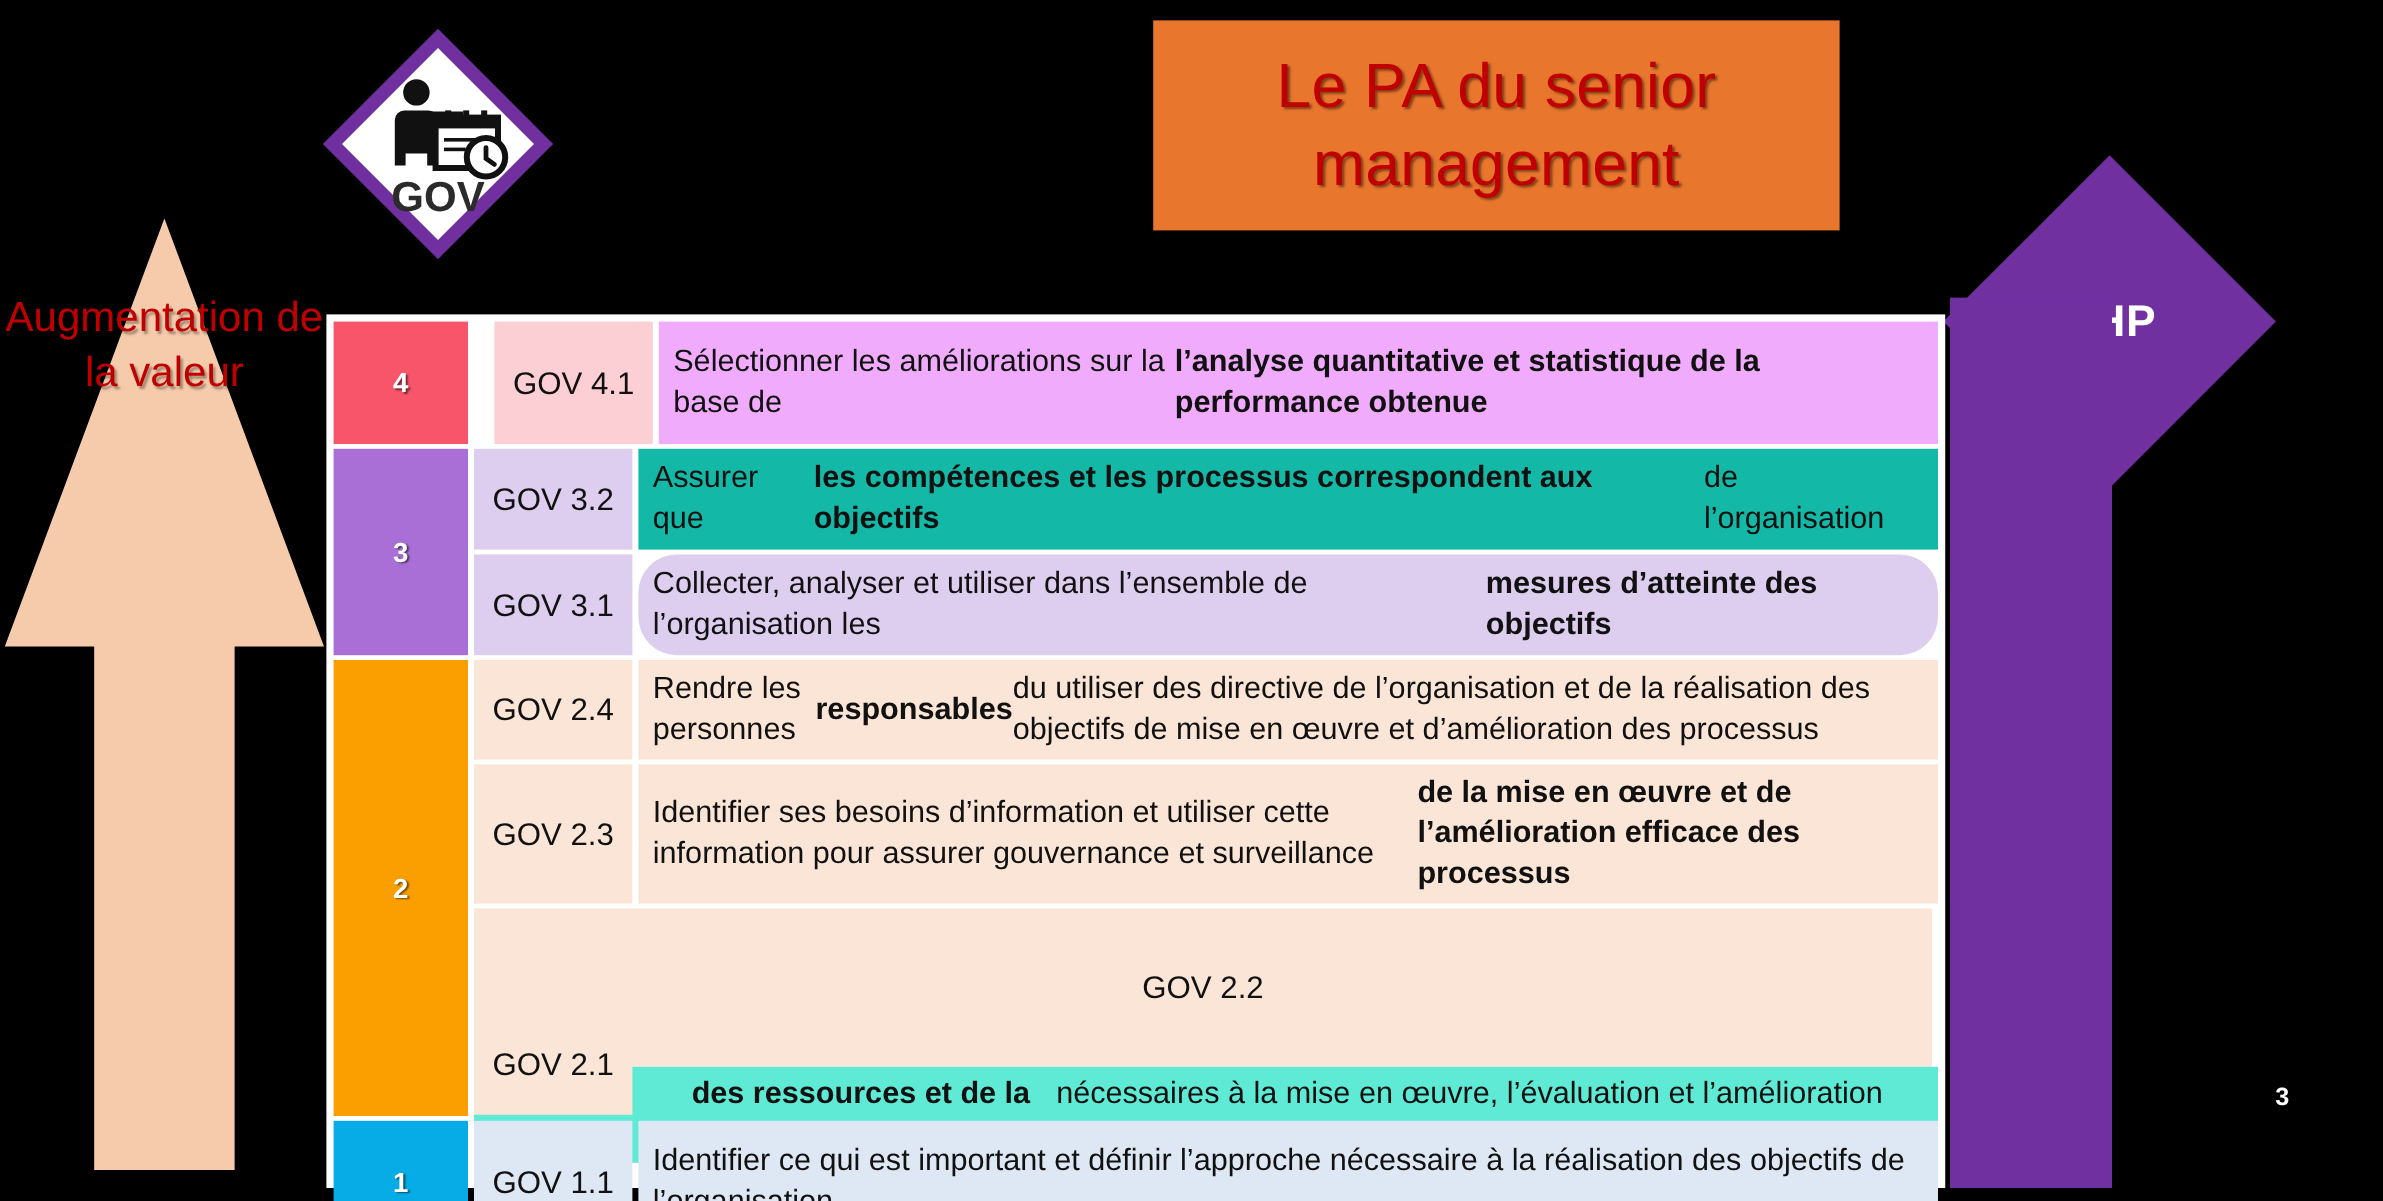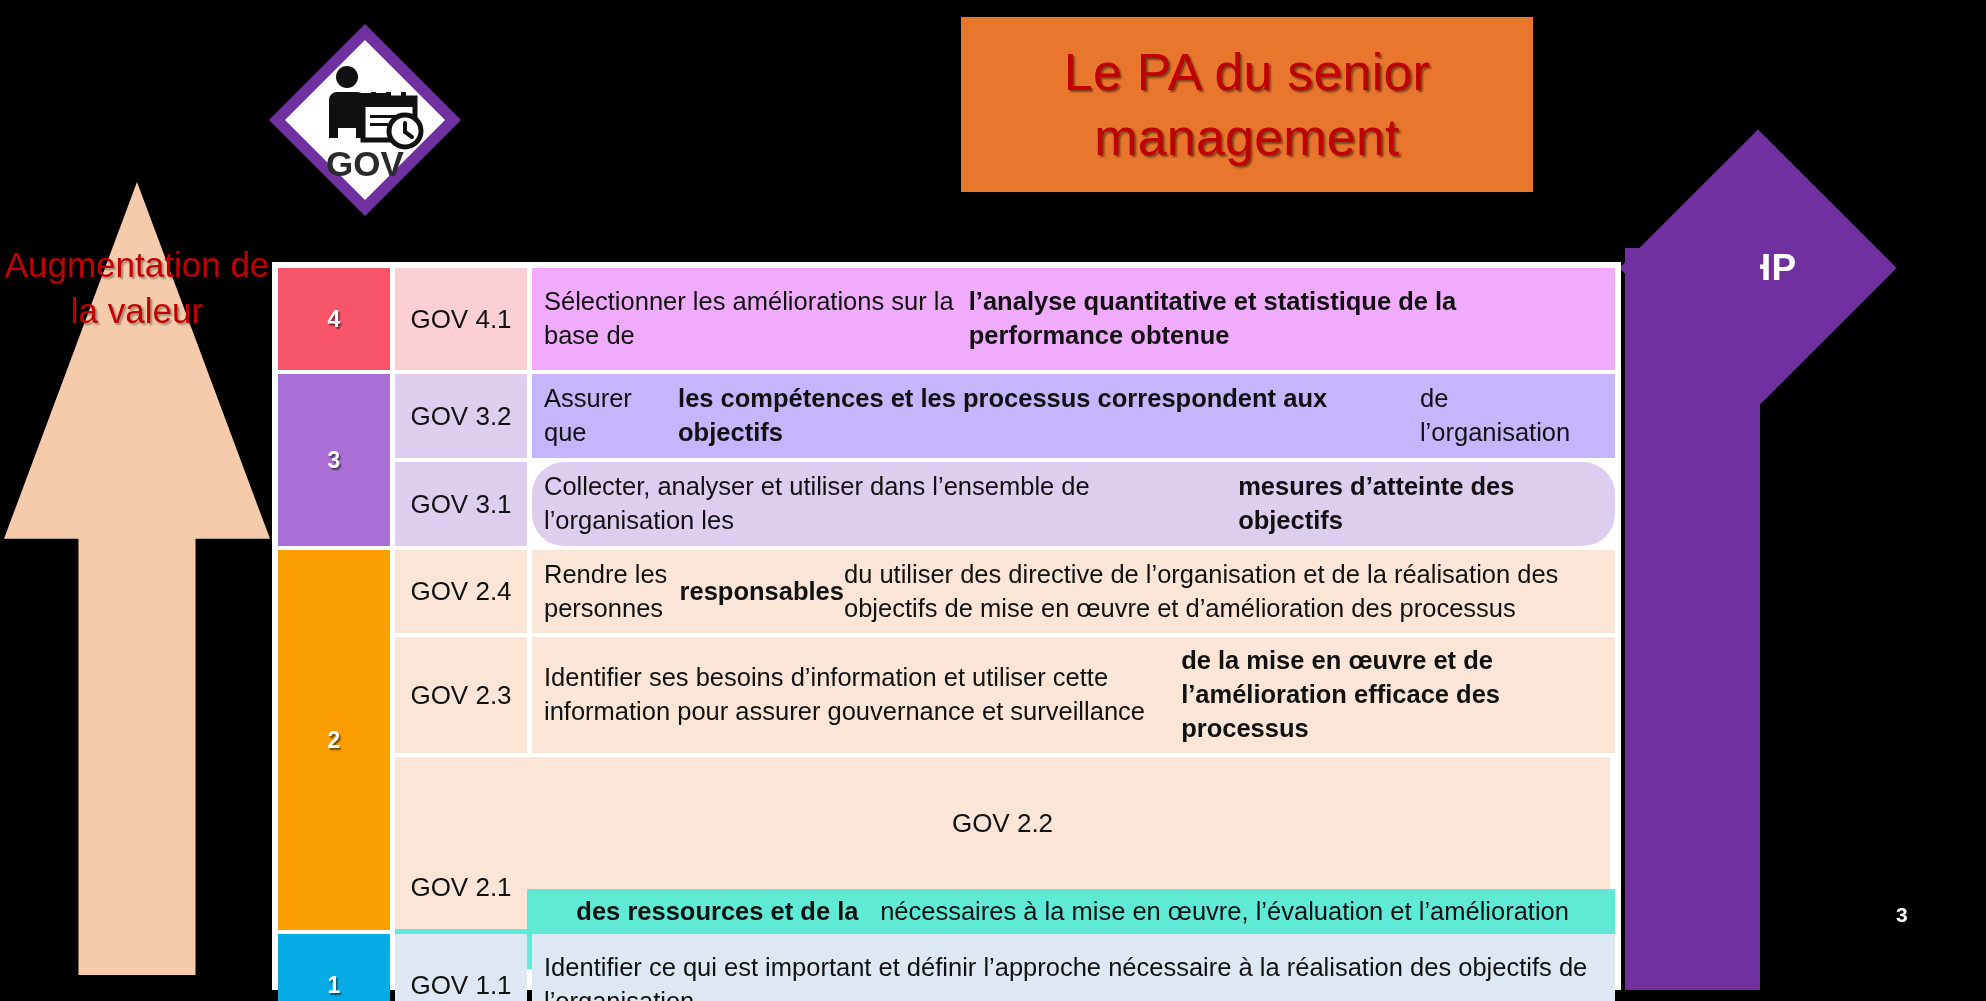--- a/index.html
+++ b/index.html
@@ -232,35 +232,35 @@
 
   <div id="value-arrow">
     <div class="arrow-shape"></div>
     <div id="value-arrow-label">Augmentation de la valeur</div>
   </div>
 
   <div id="practice-table">
       <div class="level-group lv4" style="height: 102px;">
         <div class="level-num" style="background: rgb(248, 85, 106);">4</div>
         <div class="level-rows">
-          <div class="prow" style="height: 102px;">
+          <div class="prow" style="height: 102px; margin-left: 17px;">
             <div class="prow-code" style="background: rgb(252, 207, 212);">GOV 4.1</div>
             <div class="prow-desc" style="background: #f0abfc;">
               <span>Sélectionner les améliorations sur la base de </span>
               <b>l’analyse quantitative et statistique de la performance  obtenue</b>
             </div>
           </div>
         </div>
       </div>
       <div class="level-group lv3" style="height: 172px;">
         <div class="level-num" style="background: rgb(170, 111, 214);">3</div>
         <div class="level-rows">
           <div class="prow" style="height: 84px;">
             <div class="prow-code" style="background: rgb(221, 205, 239);">GOV 3.2</div>
-            <div class="prow-desc" style="background: #c4b5fd;">
+            <div class="prow-desc" style="background: #14b8a6;">
               <span>Assurer que </span>
               <b>les compétences et les processus correspondent aux objectifs</b>
               <span> de l’organisation</span>
             </div>
           </div>
           <div class="prow" style="height: 84px;">
             <div class="prow-code" style="background: rgb(221, 205, 239);">GOV 3.1</div>
             <div class="prow-desc" style="background: rgb(221, 205, 239); border-radius: 32px;">
               <span>Collecter, analyser et utiliser dans l’ensemble de l’organisation les </span>
               <b>mesures d’atteinte des objectifs</b>

